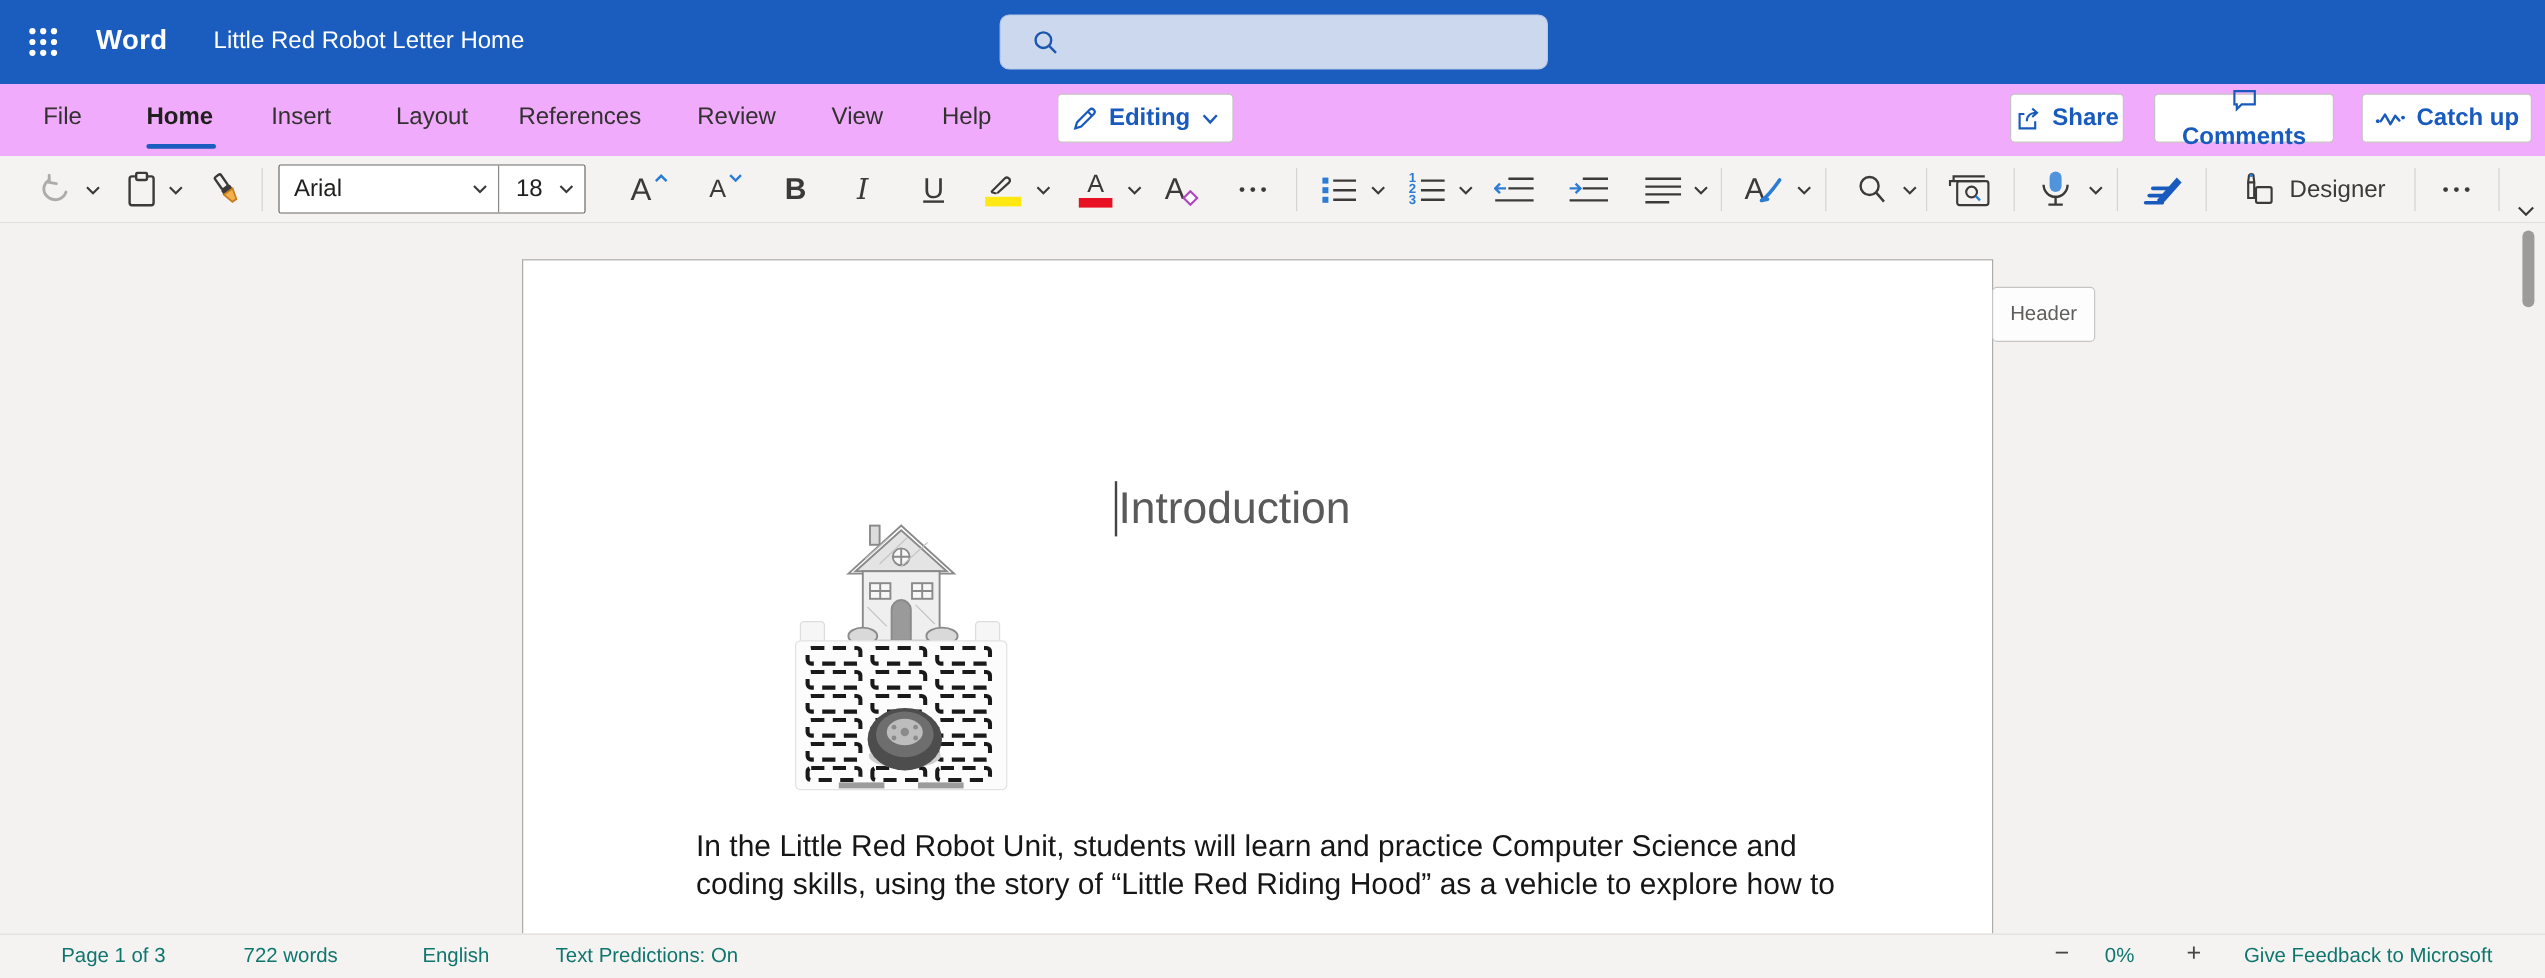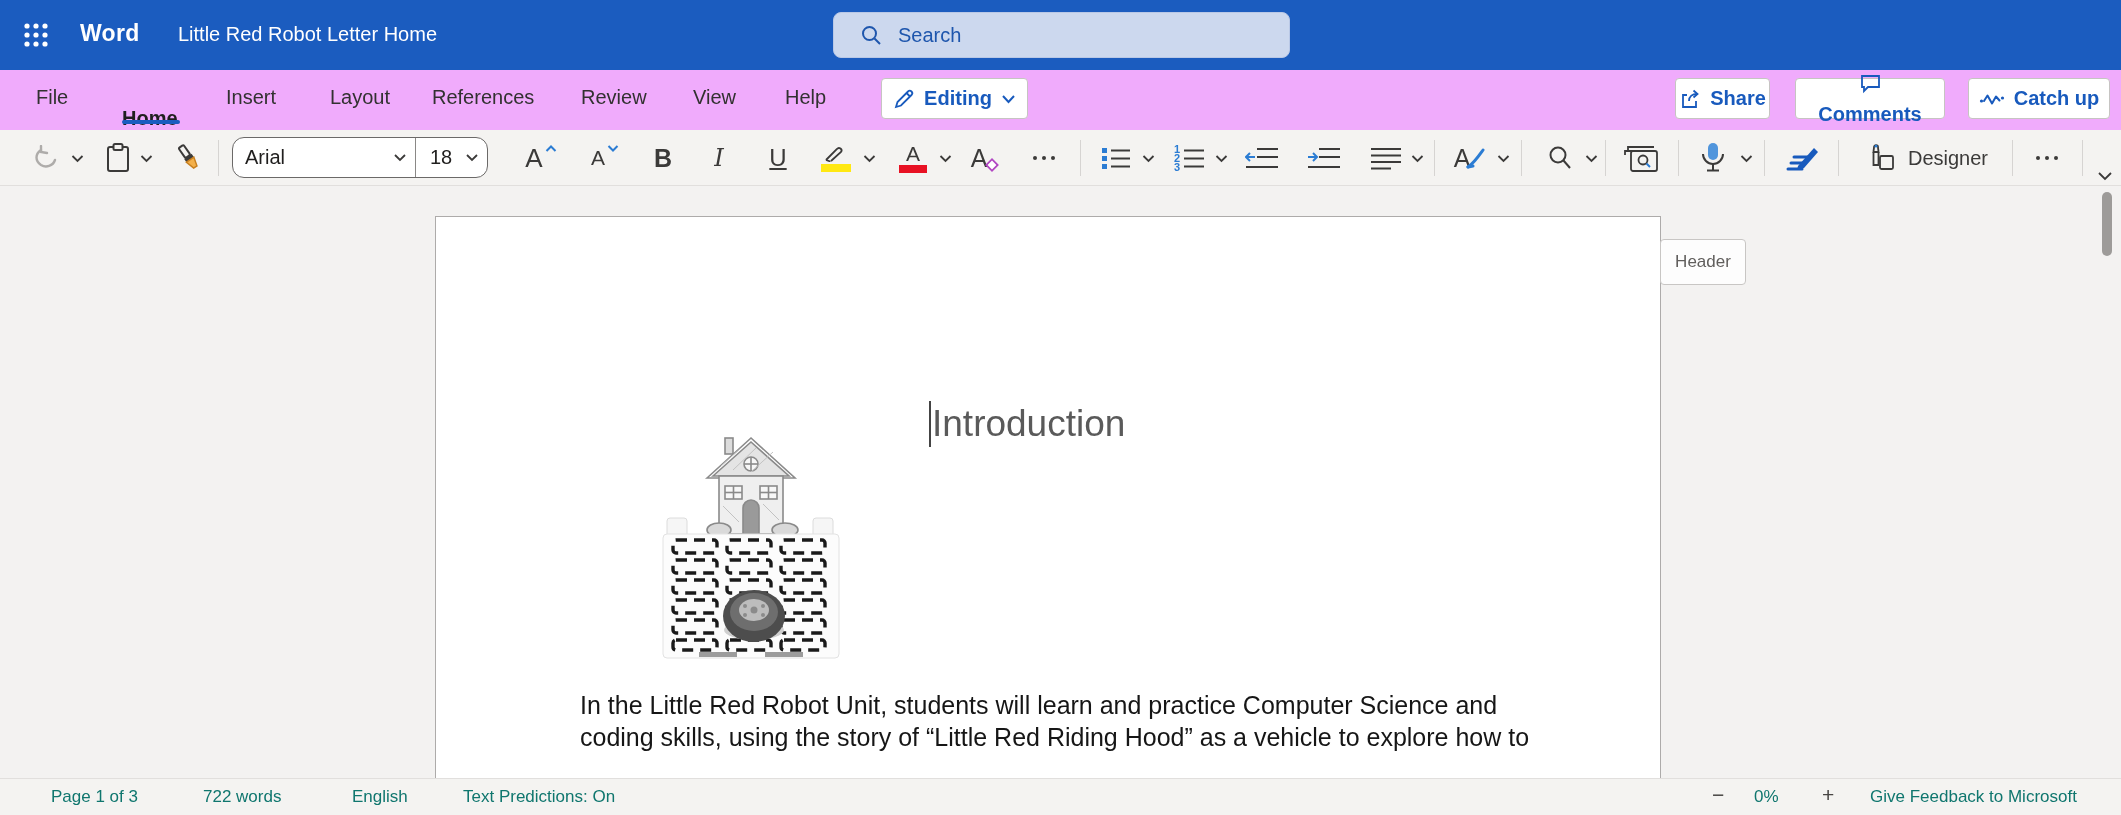--- a/index.html
+++ b/index.html
@@ -14,35 +14,35 @@
   .waffle { position:absolute; left:22px; top:21px; width:28px; height:28px; cursor:pointer; }
   .searchbox { position:absolute; left:833px; top:12px; width:457px; height:46px; background:#ccd8ee;
                border:1px solid #b9c8e6; border-radius:8px; display:flex; align-items:center; padding-left:26px; }
   .searchbox input { border:none; outline:none; background:transparent; font-size:20px; color:#1e56ad;
                      margin-left:16px; width:360px; font-family:"Liberation Sans",sans-serif; }
   .searchbox input::placeholder { color:#1e56ad; opacity:1; }
 
   
   .tabsrow { position:absolute; left:0; top:70px; width:2121px; height:60px; background:#f0abfc; }
   .rtab { position:absolute; top:16px; font-size:20px; color:#323130; cursor:pointer; }
-  .rtab.active { font-weight:bold; color:#201f1e;margin-top:21px; }
+  .rtab.active { font-weight:bold; color:#201f1e; }
   .tab-underline { position:absolute; left:122px; top:50px; width:58px; height:4px; border-radius:2px; background:#1b5cbf; }
 
   .pillbtn { position:absolute; top:8px; height:41px; background:#fff; border:1px solid #c6c4c2; border-radius:4px;
              display:flex; align-items:center; justify-content:center; gap:9px; color:#185abd; font-size:20px;
              font-weight:600; cursor:pointer; }
 
   
   .toolbar { position:absolute; left:0; top:130px; width:2121px; height:56px; background:#f4f3f1;
              border-bottom:1px solid #e1dfdd; }
   .tbi { position:absolute; top:0; height:56px; display:flex; align-items:center; justify-content:center; cursor:pointer; }
   .sep { position:absolute; top:10px; width:1px; height:36px; background:#d6d4d2; }
   .glyph { color:#3b3a39; font-size:24px; }
   .fontbox { position:absolute; left:232px; top:7px; width:256px; height:41px; background:#fff;
-             border:1px solid #6b6968; border-radius:12px; display:flex; align-items:stretch; }
+             border:1px solid #6b6968; border-radius:2px; display:flex; align-items:stretch; }
   .fname { flex:1; display:flex; align-items:center; padding:0 8px 0 12px; font-size:20px; color:#201f1e; cursor:pointer; }
   .fsize { width:72px; display:flex; align-items:center; padding-left:14px; font-size:20px; color:#201f1e;
            border-left:1px solid #8a8886; cursor:pointer; }
   .dots { display:flex; gap:5px; }
   .dots i { width:4px; height:4px; border-radius:50%; background:#3b3a39; }
 
   
   .canvas { position:absolute; left:0; top:186px; width:2121px; height:592px; background:#f3f2f1; overflow:hidden; }
   .page { position:absolute; left:435px; top:30px; width:1226px; height:700px; background:#fff; border:1px solid #adabaa; }
   .headertag { position:absolute; left:1660px; top:53px; width:86px; height:46px; background:#fdfdfd;
@@ -82,21 +82,20 @@
   </div>
   <div class="appname">Word</div>
   <div class="doctitle">Little Red Robot Letter Home</div>
   <div class="searchbox">
     <span>
       <svg width="22" height="22" viewBox="0 0 22 22" fill="none" stroke="#1e56ad" stroke-width="2">
         <circle cx="9.5" cy="9.5" r="6.5"></circle>
           <line x1="14.5" y1="14.5" x2="20" y2="20"></line>
       </svg>
     </span>
-    <input placeholder="Search" style="">
   </div>
 </div>
 
 <div class="tabsrow">
   <span class="rtab" style="left:36px">File</span>
   <span class="rtab active" style="left:122px">Home</span>
   <span class="rtab" style="left:226px">Insert</span>
   <span class="rtab" style="left:330px">Layout</span>
   <span class="rtab" style="left:432px">References</span>
   <span class="rtab" style="left:581px">Review</span>

